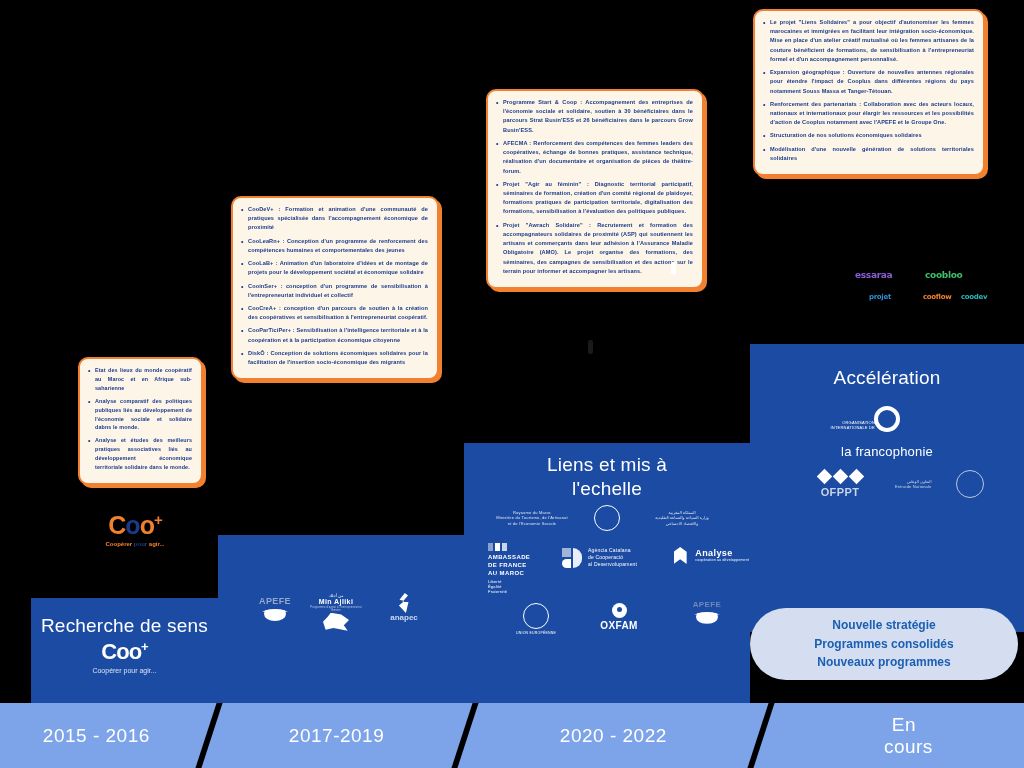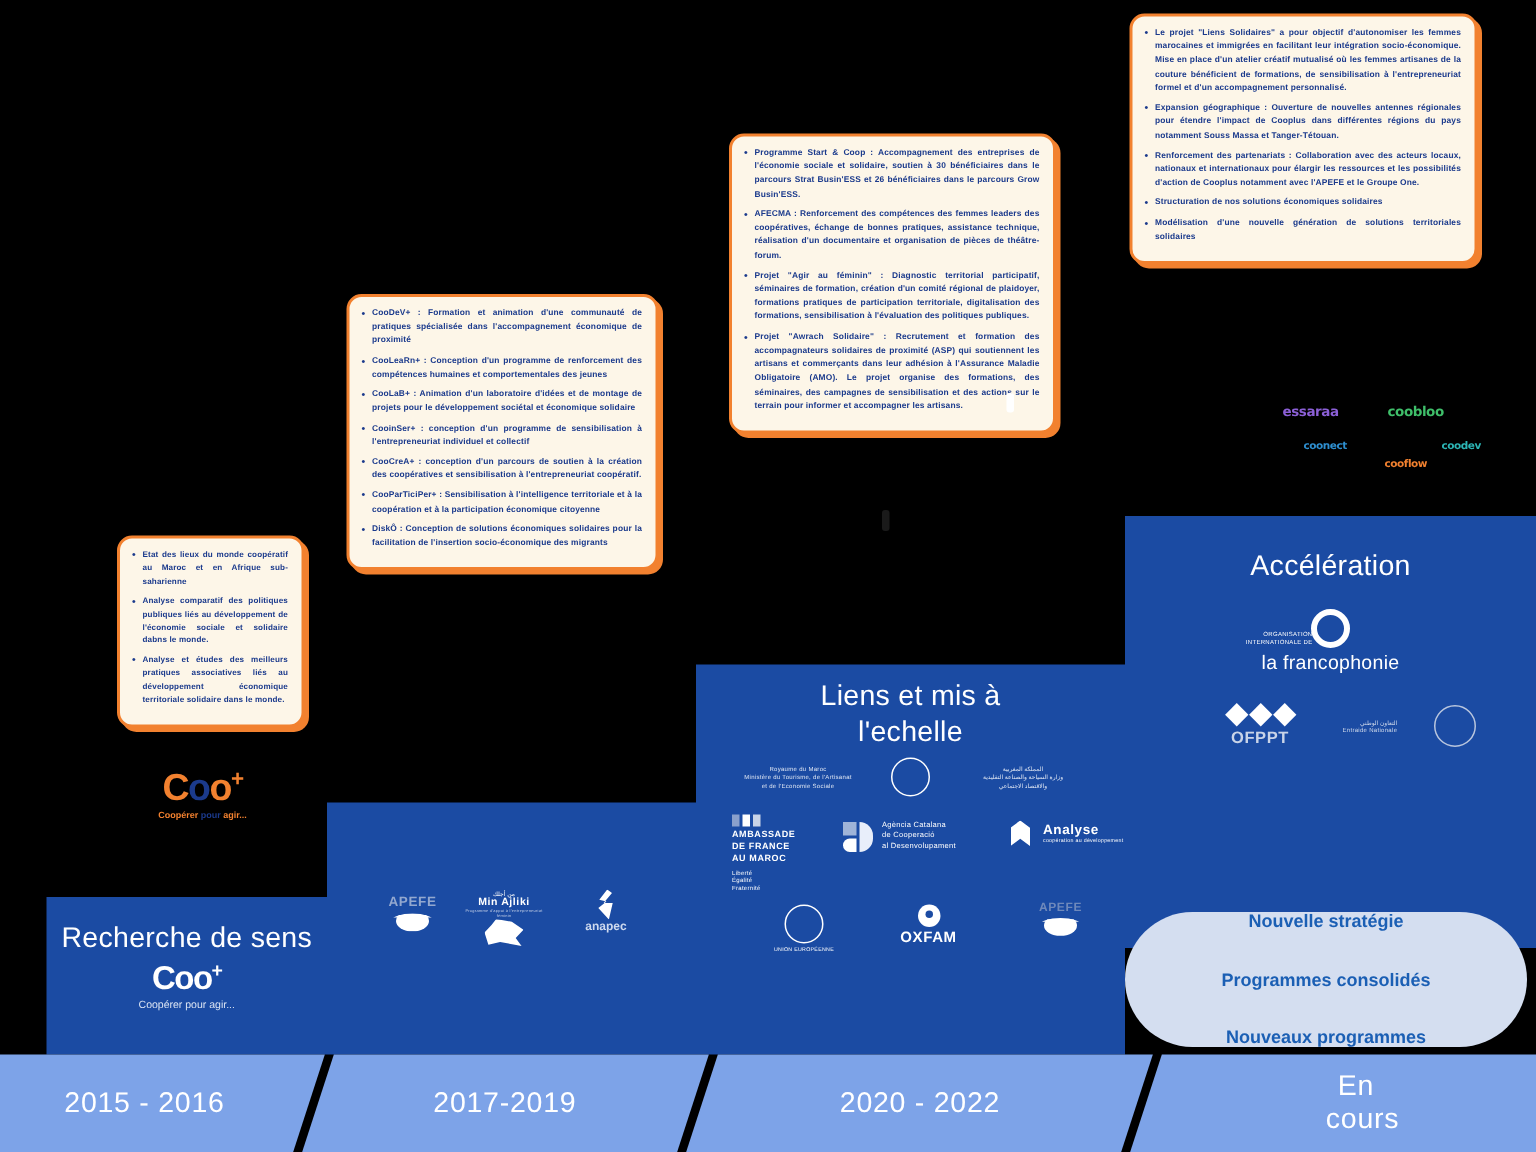--- a/index.html
+++ b/index.html
@@ -186,21 +186,21 @@
 
   <div class="step step4">
     <div class="step-title">Accélération</div>
 
     <div class="logo" style="left:0; right:0; top:62px;">
       <div class="franco-ring"></div>
       <div style="position:absolute; left:50%; top:14px; transform:translateX(-72px); text-align:right; width:60px;">
         <div class="logo-sub">ORGANISATION</div>
         <div class="logo-sub">INTERNATIONALE DE</div>
       </div>
-      <div style="font-size:13px; margin-top:2px; letter-spacing:.2px;">la francophonie</div>
+      <div style="font-size:13px; margin-top:12px; letter-spacing:.2px;">la francophonie</div>
     </div>
 
     <div class="logo" style="left:50px; top:125px; width:80px;">
       <div class="ofppt-d">
           <i></i>
           <i></i>
           <i></i>
         </div>
       <div class="logo-txt" style="font-size:11px; margin-top:2px; color:#c9d4e8;text-align:center;">OFPPT</div>
     </div>
@@ -298,21 +298,21 @@
   <div class="step step1">
     <div class="step-title">Recherche de sens</div>
     <div style="margin-top:2px;">
       <div style="font-size:22px; font-weight:bold; letter-spacing:-1px; line-height:1;">
         <span>Coo</span><span style="font-size:13px; vertical-align:super;">+</span>
       </div>
       <div style="font-size:7px; margin-top:4px; color:#dbe4f3;">Coopérer pour agir...</div>
     </div>
   </div>
 
-  <div class="pill" style="left:750px; top:608px; width:268px; height:90px;gap:20px;">
+  <div class="pill" style="left:750px; top:608px; width:268px; height:72px;">
     <div>Nouvelle stratégie</div>
     <div>Programmes consolidés</div>
     <div>Nouveaux programmes</div>
   </div>
 
   <div class="timeline">
     <div class="tl-seg skew-l tl1">
         <span>2015 - 2016</span>
       </div>
     <div class="tl-seg skew-l tl2">
@@ -370,21 +370,21 @@
       <span style="color:#F2812F;">C</span><span style="color:#1B3A8C;">o</span><span style="color:#F2812F;">o</span><span style="color:#F2812F; font-size:15px; vertical-align:super;">+</span>
     </div>
     <div class="tag">
       <span style="color:#F2812F;">Coopérer</span> <span style="color:#1B3A8C;">pour</span> <span style="color:#F2812F;">agir...</span>
     </div>
   </div>
 
   <div class="brandrow" style="left:855px; top:265px; width:140px; height:50px;">
     <div class="brand" style="left:0;  top:5px;  color:#8B5FD6;">essaraa</div>
     <div class="brand" style="left:70px; top:5px; color:#3FBF6A;">coobloo</div>
-    <div class="brand brand-sm" style="left:14px; top:28px; color:#2E8FD0;">coonect</div>
-    <div class="brand brand-sm" style="left:68px; top:40px; color:#F2812F;">cooflow</div>
+    <div class="brand brand-sm" style="left:14px; top:28px; color:#2E8FD0;">projet</div>
+    <div class="brand brand-sm" style="left:68px; top:28px; color:#F2812F;">cooflow</div>
     <div class="brand brand-sm" style="left:106px; top:28px; color:#2CB5B5;">coodev</div>
   </div>
 
   <div class="marker" style="left:671px; top:262px; width:5px; height:13px; background:#ffffff; border-radius:2px;"></div>
   <div class="marker" style="left:588px; top:340px; width:5px; height:14px; background:#1a1a1a; border-radius:2px;"></div>
 
 </div>
 
 </body></html>

